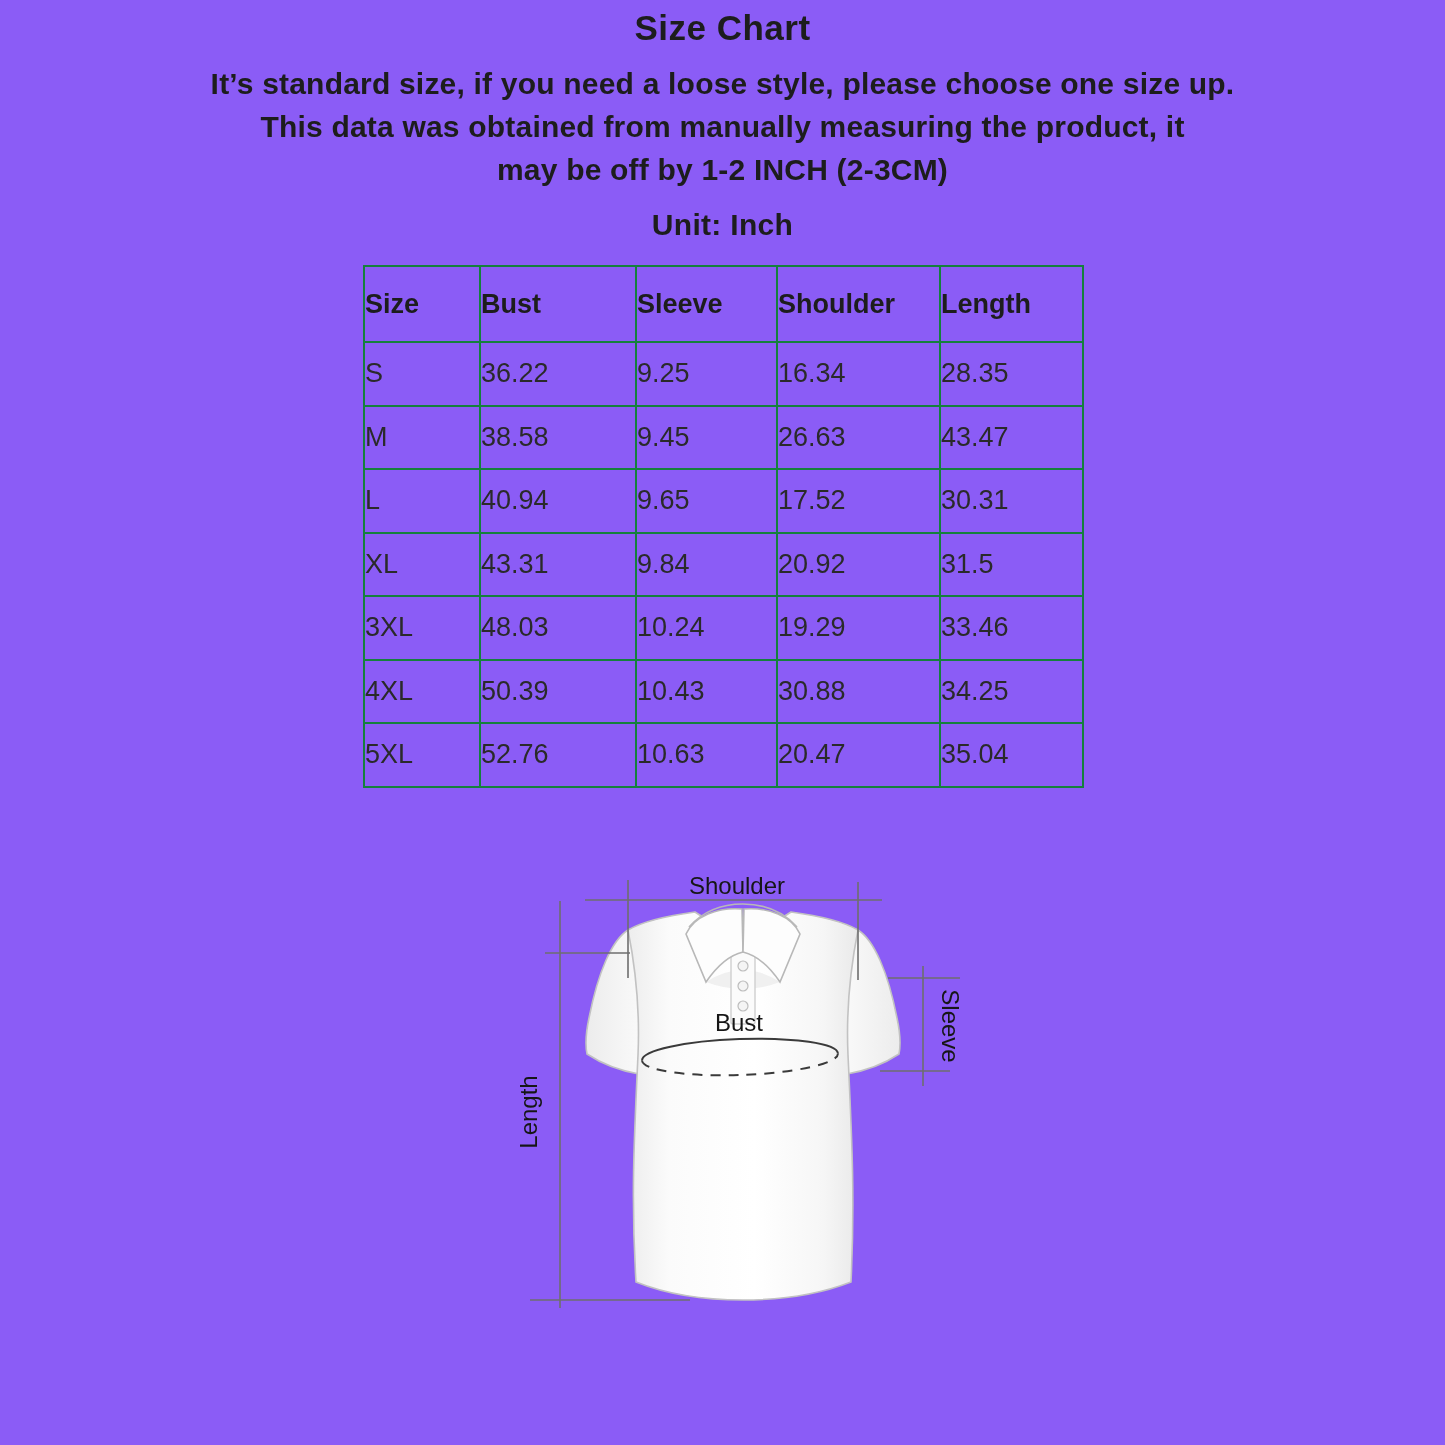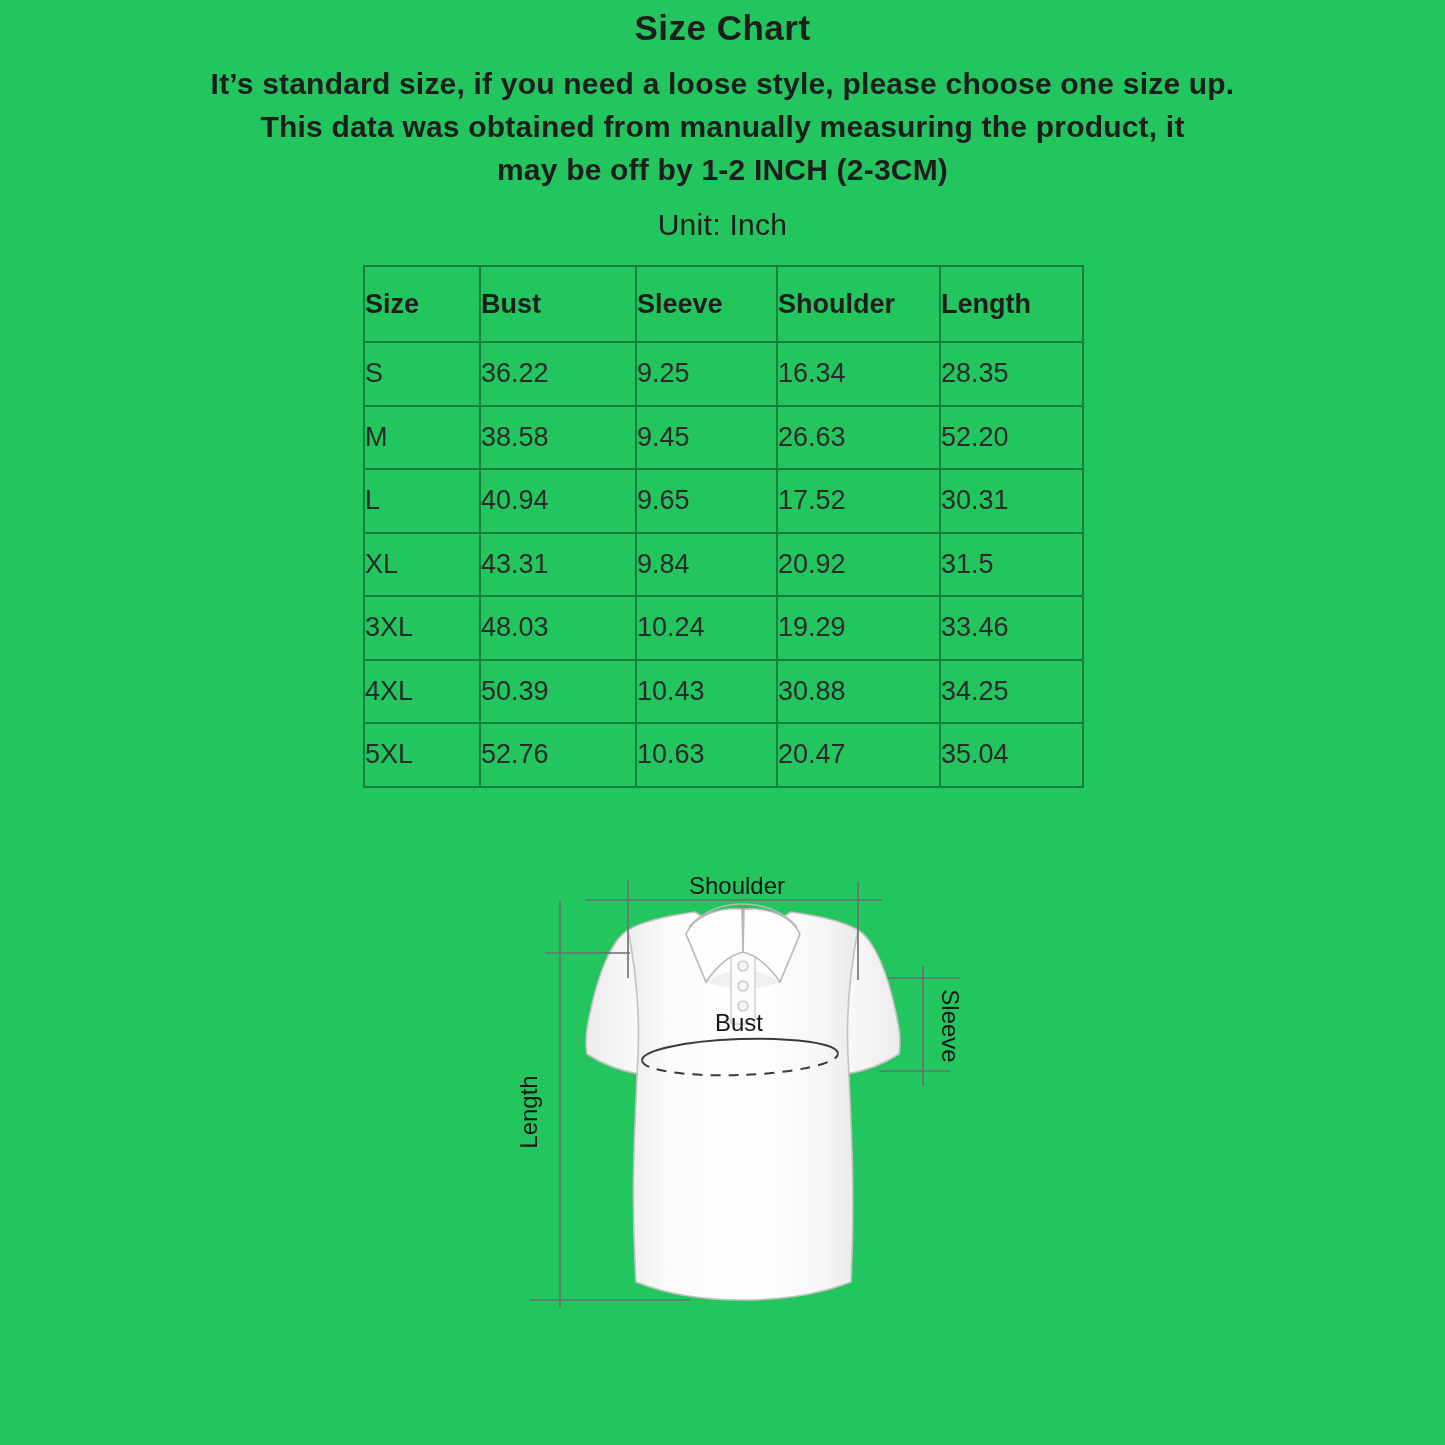--- a/index.html
+++ b/index.html
@@ -1,30 +1,30 @@
 <!DOCTYPE html>
 <html><head>
 <meta charset="utf-8">
 <style>
   html,body{margin:0;padding:0;background:#ffffff;}
   .page{
-    position:relative;width:1445px;height:1445px;background:#22c55e;
+    position:relative;width:1445px;height:1445px;background:#8b5cf6;
     font-family:"Liberation Sans",sans-serif;color:#1d1d1d;overflow:hidden;
   }
   .page-title{
     position:absolute;top:8px;left:0;width:100%;text-align:center;
     font-size:35px;font-weight:700;letter-spacing:.5px;
   }
   .subtitle{
     position:absolute;top:62px;left:0;width:100%;text-align:center;
     font-size:30px;line-height:43px;font-weight:700;letter-spacing:.2px;
   }
   .unit-label{
     position:absolute;top:208px;left:0;width:100%;text-align:center;
-    font-size:30px;font-weight:400;letter-spacing:.3px;
+    font-size:30px;font-weight:700;letter-spacing:.3px;
   }
   table.size-table{
     position:absolute;left:363px;top:265px;width:719px;
     border-collapse:collapse;table-layout:fixed;
   }
   .size-table th,.size-table td{
     border:2px solid #15803d;text-align:left;vertical-align:middle;
     font-size:27px;color:#2a2a2a;padding:0;
   }
   .size-table th{height:74px;font-weight:700;color:#1d1d1d;}
@@ -74,21 +74,21 @@
         <td>36.22</td>
         <td>9.25</td>
         <td>16.34</td>
         <td>28.35</td>
       </tr>
       <tr>
         <td>M</td>
         <td>38.58</td>
         <td>9.45</td>
         <td>26.63</td>
-        <td>52.20</td>
+        <td>43.47</td>
       </tr>
       <tr>
         <td>L</td>
         <td>40.94</td>
         <td>9.65</td>
         <td>17.52</td>
         <td>30.31</td>
       </tr>
       <tr>
         <td>XL</td>

